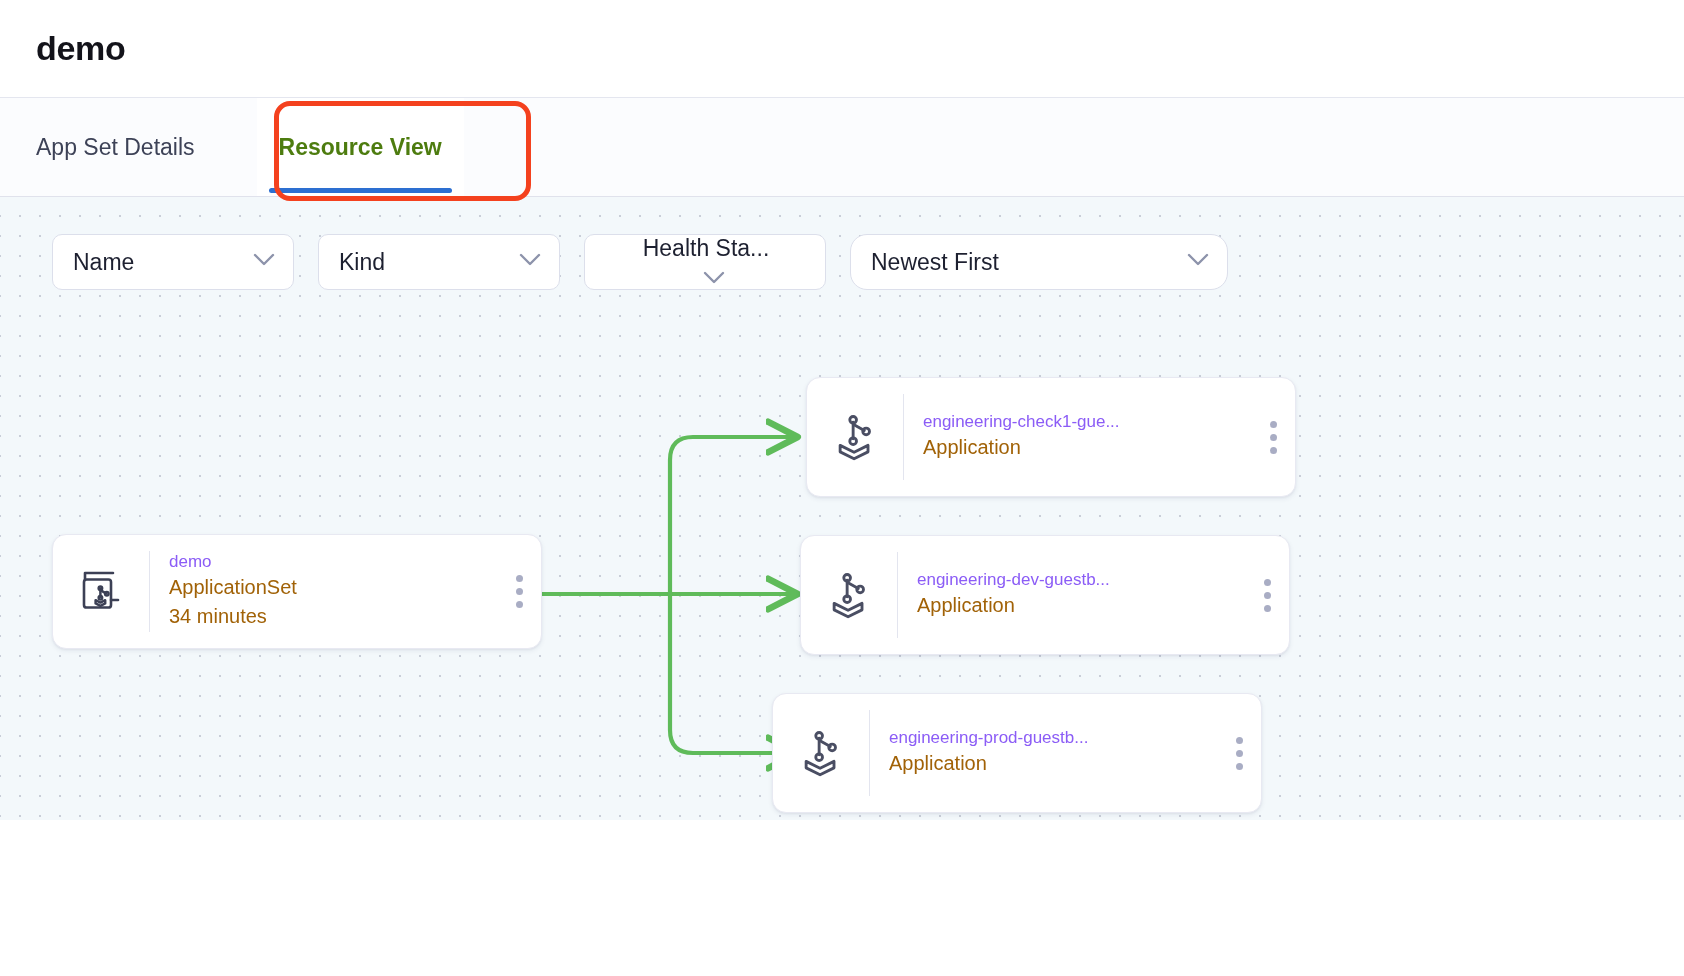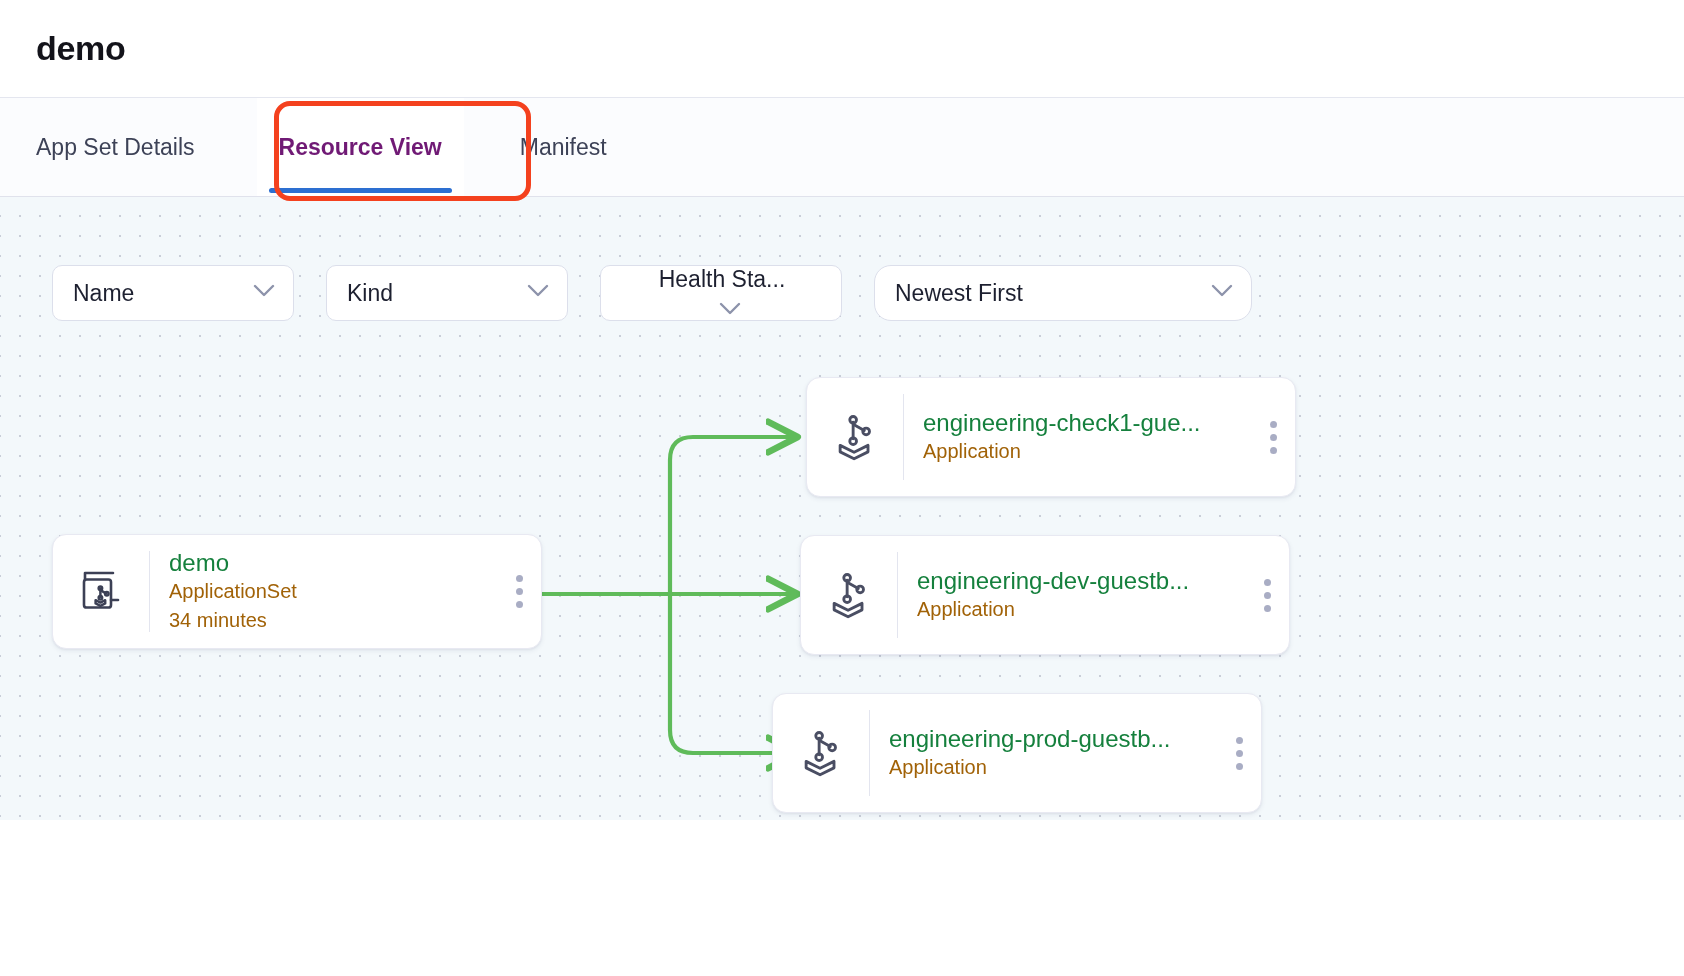--- a/index.html
+++ b/index.html
@@ -63,21 +63,21 @@
     padding: 0 22px;
     font-size: 23px;
     color: #3d4257;
     cursor: pointer;
     background: transparent;
     border: none;
     font-family: "Liberation Sans", sans-serif;
   }
   .tab:first-child { padding-left: 0; padding-right: 28px; }
   .tab.active {
-    color: #701a75;
+    color: #4d7c0f;
     font-weight: bold;
     background: #ffffff;
   }
   .tab.active::after {
     content: "";
     position: absolute;
     left: 12px; right: 12px;
     bottom: 4px;
     height: 5px;
     border-radius: 3px;
@@ -116,22 +116,21 @@
     overflow: hidden;
   }
 
   
   .filters {
     position: absolute;
     top: 37px;
     left: 52px;
     display: flex;
     align-items: center;
-    gap: 32px;
-    margin-top: 31px;
+    gap: 24px;
   }
   .select {
     height: 56px;
     background: #ffffff;
     border: 1px solid #dcdfeb;
     border-radius: 10px;
     display: flex;
     align-items: center;
     justify-content: space-between;
     padding: 0 18px 0 20px;
@@ -177,22 +176,22 @@
     align-self: stretch;
     margin: 16px 0;
     background: #e3e5ef;
   }
   .node-body {
     flex: 1;
     padding-left: 19px;
     overflow: hidden;
   }
   .node-title {
-    font-size: 24px;
-    color: #15803d;
+    font-size: 17px;
+    color: #8b5cf6;
     white-space: nowrap;
     overflow: hidden;
     line-height: 1.22;
   }
   .node-sub {
     font-size: 20px;
     color: #a16207;
     line-height: 1.45;
     white-space: nowrap;
   }
@@ -233,21 +232,20 @@
 <div id="app">
 
   <div class="header">
     <div class="page-title">demo</div>
   </div>
   <div class="header-rule"></div>
 
   <div class="tabbar">
     <button class="tab">App Set Details</button>
     <button class="tab active">Resource View</button>
-    <button class="tab">Manifest</button>
   </div>
   <div class="tabbar-rule"></div>
   <div class="annot-box"></div>
 
   <div class="canvas">
 
     <div class="filters">
 
       <div class="select sel-name">
         <span class="sel-label">Name</span>

